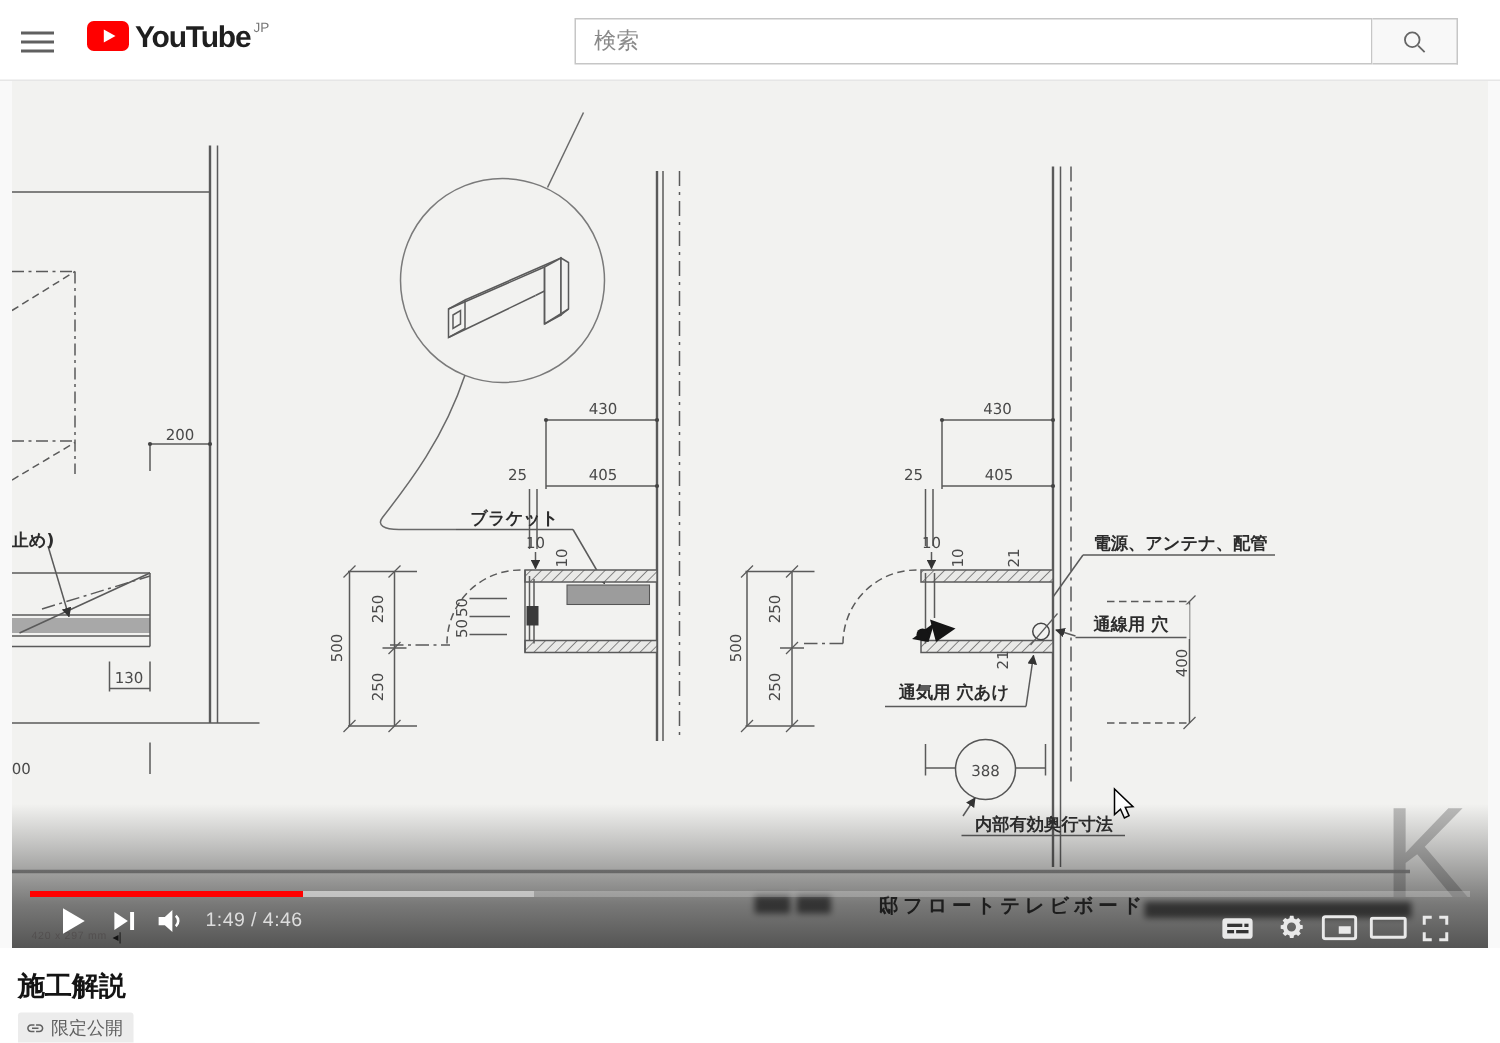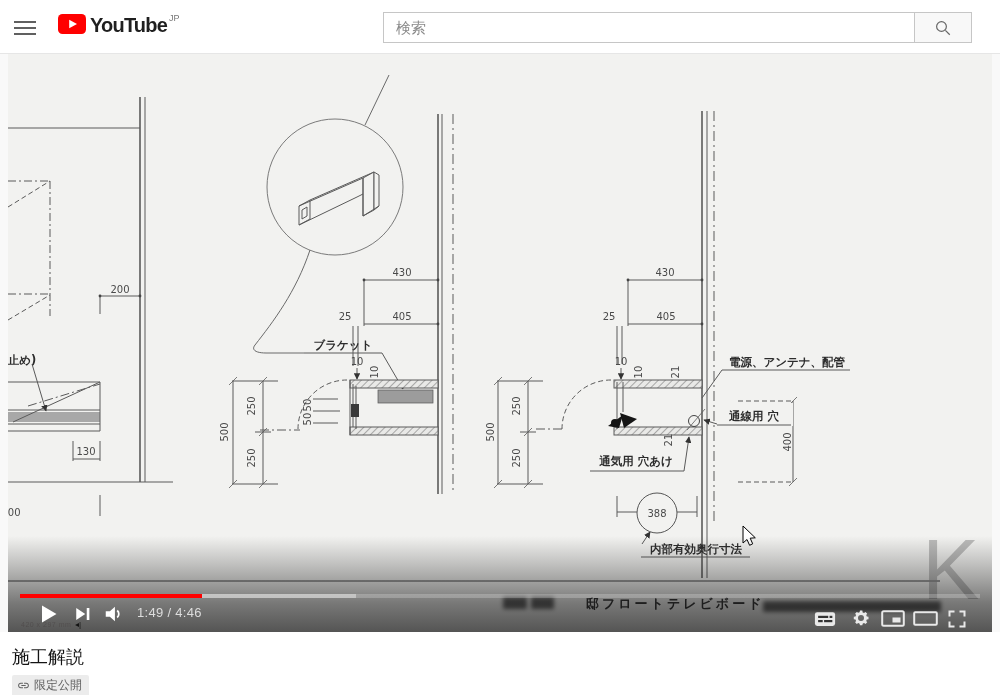--- a/index.html
+++ b/index.html
@@ -34,21 +34,21 @@
   .ctrl-gradient { position:absolute; left:0; right:0; bottom:0; height:96px;
       background:linear-gradient(to bottom, rgba(40,40,40,0) 0%, rgba(40,40,40,.25) 30%, rgba(20,20,20,.55) 70%, rgba(10,10,10,.68) 100%); }
   .progress { position:absolute; left:12px; top:540px; width:960px; height:3.5px; background:rgba(255,255,255,.22); cursor:pointer; }
   .progress .buffered { position:absolute; left:0; top:0; height:100%; background:rgba(255,255,255,.38); }
   .progress .played { position:absolute; left:0; top:0; height:100%; background:#f00; }
   .pbtn { position:absolute; cursor:pointer; }
   .time-display { position:absolute; left:129px; top:551px; font-size:13px; color:#ddd; letter-spacing:.3px; }
 
   
   .info { background:#fff; padding:13px 12px 0 12px; }
-  .video-title { font-size:18px; font-weight:400; color:#141414; }
+  .video-title { font-size:18px; font-weight:700; color:#141414; }
   .badge { display:inline-flex; align-items:center; gap:4px; margin-top:6px; background:#ececec; color:#606060; font-size:12px; padding:2px 7px 14px 5px; border-radius:2px; }
 </style>
 </head>
 <body>
 
 <div class="header">
   <div class="hamburger">
       <span></span>
       <span></span>
       <span></span>

